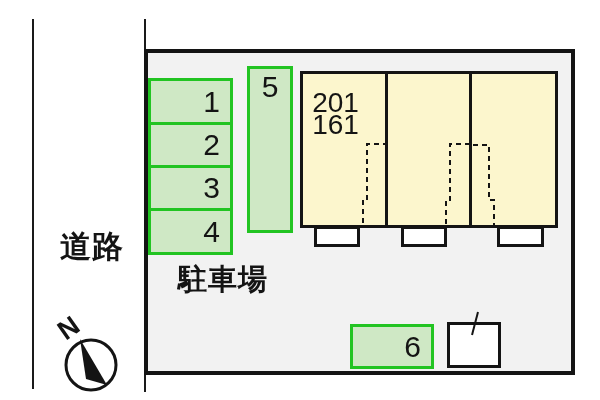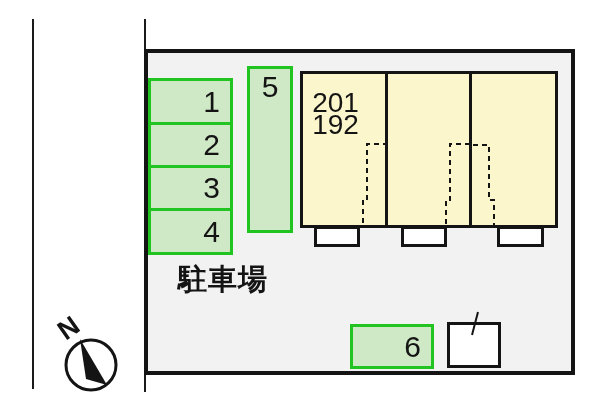--- a/index.html
+++ b/index.html
@@ -65,20 +65,21 @@
   }
 </style>
 </head>
 <body>
 
 <div id="stage">
 
   <div class="vline" style="left:32px;top:19px;width:2px;height:370px;"></div>
   <div class="vline" style="left:144px;top:19px;width:2px;height:373px;"></div>
 
+  <div id="road-label" class="kanji-label">道路</div>
 
   <div id="site-outline"></div>
 
   <div id="space-1" class="space">
     <span>1</span>
   </div>
   <div id="space-2" class="space">
     <span>2</span>
   </div>
   <div id="space-3" class="space">
@@ -91,21 +92,21 @@
   <div id="space-5" class="space">
     <span>5</span>
   </div>
 
   <div id="building"></div>
   <div id="unit-divider-1" class="unit-divider"></div>
   <div id="unit-divider-2" class="unit-divider"></div>
 
   <div id="unit-label-1" class="unit-label">
     <span style="display:block">201</span>
-    <span style="display:block">192</span>
+    <span style="display:block">161</span>
   </div>
   <div id="unit-label-3" class="unit-label">
   </div>
 
   <div id="porch-1" class="porch"></div>
   <div id="porch-2" class="porch"></div>
   <div id="porch-3" class="porch"></div>
 
   <div id="parking-lot-label" class="kanji-label">駐車場</div>
 

